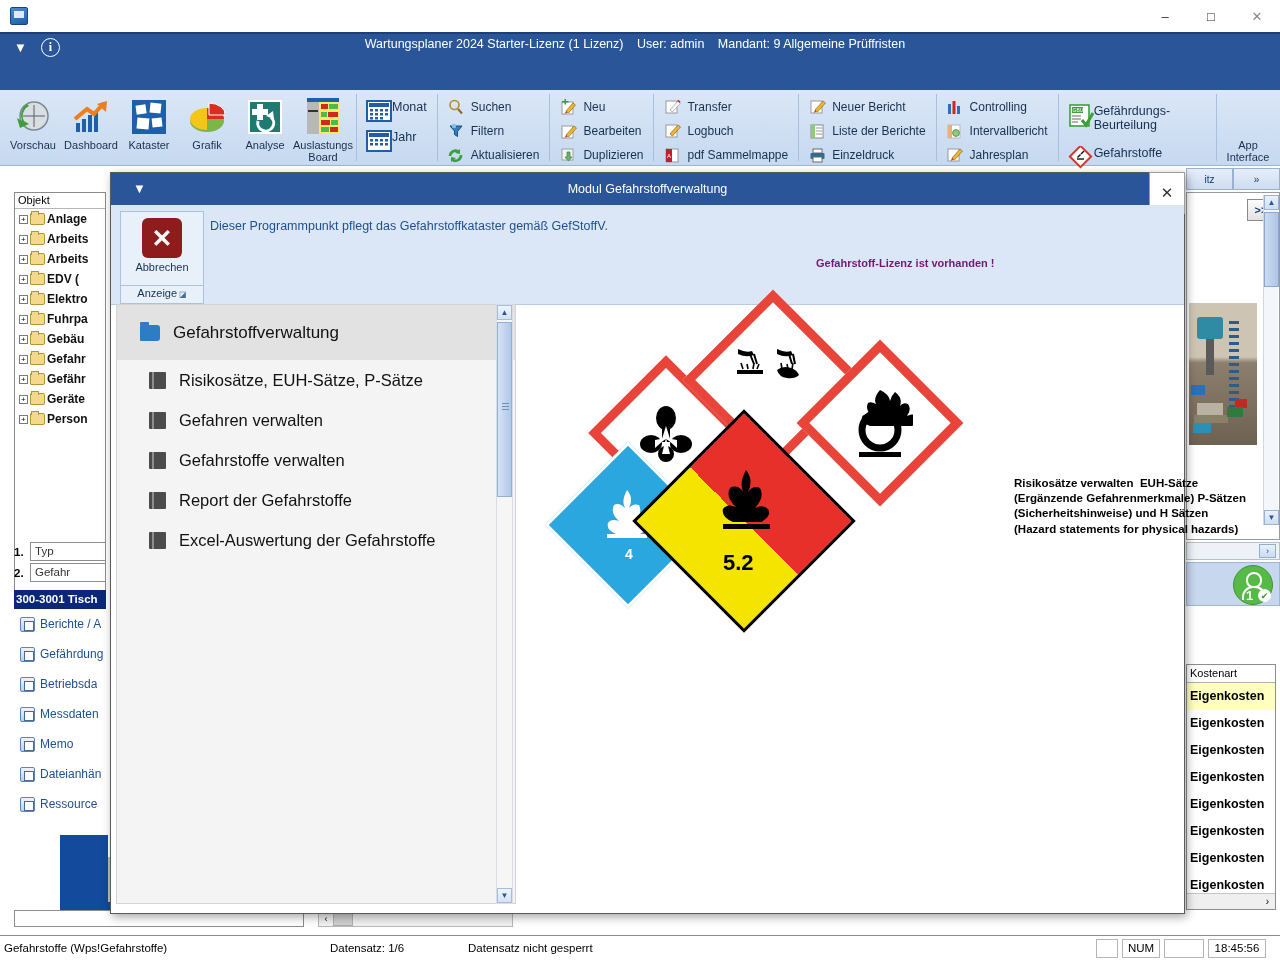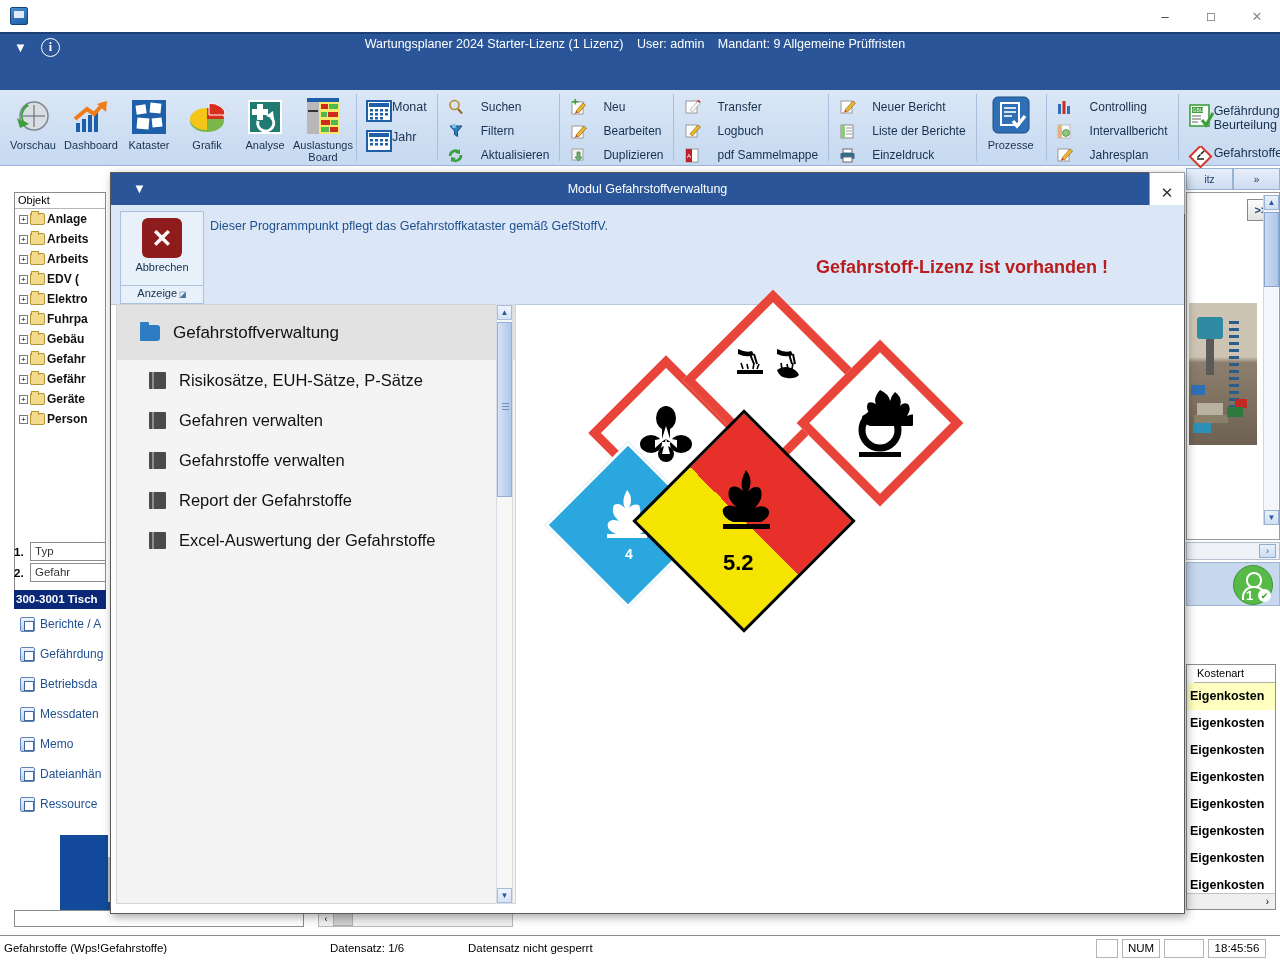--- a/index.html
+++ b/index.html
@@ -77,21 +77,21 @@
     content:""; position:absolute; left:0; top:4px; bottom:4px; width:1px; background:#a8c0dd;
   }
   .bigbtn {
     width:58px; display:flex; flex-direction:column; align-items:center;
     padding-top:4px;
   }
   .bigbtn .ico { width:44px; height:42px; display:flex; align-items:center; justify-content:center; }
   .bigbtn .lbl { font-size:11px; color:#16304f; text-align:center; line-height:1.12; margin-top:1px; }
 
   .smallcol { display:flex; flex-direction:column; justify-content:center; padding:5px 6px 0; gap:4px; }
-  .smallitem { display:flex; align-items:center; gap:16px; height:20px; }
+  .smallitem { display:flex; align-items:center; gap:6px; height:20px; }
   .smallitem .ico { width:18px; height:18px; display:flex; align-items:center; justify-content:center; }
   .smallitem .lbl { font-size:12px; color:#16304f; white-space:nowrap; }
 
   .medcol { display:flex; flex-direction:column; justify-content:center; gap:8px; padding:8px 6px 0; }
   .meditem { display:flex; }
   .meditem .lbl { font-size:12.5px; color:#16304f; }
 
   
   .bg-left-panel {
     position:absolute; left:14px; top:192px; width:92px; height:418px;
@@ -226,21 +226,21 @@
   }
   .gc-num { position:absolute; left:12px; bottom:1px; color:#fff; font-size:13px; font-weight:bold; }
   .gc-chk { position:absolute; right:1px; bottom:2px; width:13px; height:13px; border-radius:50%;
             background:#fff; color:#3f9634; font-size:9px; display:flex; align-items:center; justify-content:center; }
 
   .kostenart {
     position:absolute; left:1186px; top:664px; width:90px; height:246px;
     background:#ffffff; border:1px solid #8d8d8d;
   }
   .ka-hdr { height:18px; border-bottom:1px solid #b0b0b0; font-size:11px;
-            padding-left:3px; line-height:17px; color:#000;margin-left:7px; }
+            padding-left:3px; line-height:17px; color:#000; }
   .ka-row { height:27px; line-height:27px; font-size:12.5px; font-weight:bold;
             padding-left:3px; color:#000; }
   .ka-row.sel { background:#ffffc0; }
   .ka-foot { position:absolute; left:0; bottom:0; width:100%; height:16px;
              background:#efefef; border-top:1px solid #c4c4c4; text-align:right;
              font-size:10px; padding-right:6px; line-height:15px; }
 
   
   .dlg {
     position:absolute; left:110px; top:172px; width:1075px; height:742px;
@@ -273,22 +273,22 @@
     width:40px; height:40px; background:#8f1c1c; border-radius:6px;
     display:flex; align-items:center; justify-content:center;
     color:#fff; font-size:25px; font-weight:bold; line-height:1;
   }
   .cancel-lbl { font-size:11px; color:#16304f; margin-top:3px; }
   .cancel-foot { margin-top:auto; width:100%; border-top:1px solid #aac2de;
                  font-size:11px; color:#16304f; text-align:center; line-height:14px; height:18px; }
   .cancel-foot .dl { font-size:8px; margin-left:2px; color:#4a6e9c; }
   .dlg-info { flex:1; padding:14px 0 0 6px; position:relative; }
   .dlg-info-line1 { font-size:12.5px; color:#1f4f8f; }
-  .dlg-info-line2 { position:absolute; left:612px; top:52px; font-size:18px;
-                    font-weight:bold; color:#b91c1c; }
+  .dlg-info-line2 { position:absolute; left:612px; top:52px; font-size:11px;
+                    font-weight:bold; color:#701a75; }
 
   .dlg-body { position:absolute; left:0; top:133px; right:0; bottom:0; background:#ffffff; }
   .menu-pane {
     position:absolute; left:5px; top:-2px; width:400px; height:600px;
     background:#f4f4f4; border:1px solid #d4d4d4;
   }
   .menu-head {
     display:flex; align-items:center; gap:13px; height:55px; padding-left:23px;
     background:#e2e2e2;
   }
@@ -640,35 +640,20 @@
             <rect x="4" y="2" width="9" height="4" fill="#fff" stroke="#6a6a6a"></rect>
             <rect x="1.5" y="6" width="14" height="6" rx="1" fill="#2f6d8f"></rect>
             <rect x="4" y="10" width="9" height="5" fill="#fff" stroke="#6a6a6a"></rect>
           </svg>
         </span>
         <span class="lbl">Einzeldruck</span>
       </div>
     </div>
   </div>
 
-  <div class="rgroup">
-    <div class="bigbtn" style="width:62px">
-      <div class="ico">
-        <svg width="44" height="44" viewBox="0 0 44 44">
-          <rect x="4" y="2" width="36" height="36" rx="5" fill="#2f6fb5" stroke="#1b4c85"></rect>
-          <rect x="12" y="8" width="18" height="22" fill="none" stroke="#fff" stroke-width="2"></rect>
-          <line x1="15" y1="13" x2="27" y2="13" stroke="#fff" stroke-width="1.6"></line>
-          <line x1="15" y1="17" x2="27" y2="17" stroke="#fff" stroke-width="1.6"></line>
-          <line x1="15" y1="21" x2="23" y2="21" stroke="#fff" stroke-width="1.6"></line>
-          <path d="M24 26 l4 5 l8 -10" stroke="#fff" stroke-width="3.5" fill="none"></path>
-        </svg>
-      </div>
-      <div class="lbl">Prozesse</div>
-    </div>
-  </div>
 
   <div class="rgroup">
     <div class="smallcol">
       <div class="smallitem">
         <span class="ico">
           <svg width="17" height="17" viewBox="0 0 17 17">
             <rect x="2" y="5" width="3" height="10" fill="#2f6fb5"></rect>
             <rect x="6.5" y="2" width="3" height="13" fill="#c92a22"></rect>
             <rect x="11" y="7" width="3" height="8" fill="#2f6fb5"></rect>
           </svg>
@@ -1017,20 +1002,24 @@
 
       <div class="adr-ox" style="left:106px; top:136px;">
         <div class="frame"></div>
         <svg style="position:absolute; left:50px; top:26px;" width="62" height="66" viewBox="0 0 62 66">
           <path d="M31 2 q-7 13 -3 21 q-7 -7 -13 -3 q-5 9 6 19 q-9 -4 -13 2 q-2 8 10 13 l28 0 q11 -6 7 -13 q-6 -5 -13 -1 q10 -11 5 -20 q-7 -3 -12 4 q6 -12 -2 -22 z" fill="#000"></path>
           <rect x="8" y="56" width="47" height="5" fill="#000"></rect>
         </svg>
         <div style="position:absolute; left:58px; top:108px; color:#000; font-size:22px; font-weight:bold;">5.2</div>
       </div>
 
+      <div class="hz-text">Risikosätze verwalten  EUH-Sätze
+(Ergänzende Gefahrenmerkmale) P-Sätzen
+(Sicherheitshinweise) und H Sätzen
+(Hazard statements for physical hazards)</div>
     </div>
   </div>
 </div>
 
 <div style="position:absolute; left:0; top:935px; width:1280px; height:25px; background:#ffffff; border-top:1px solid #8d8d8d; display:flex; align-items:center;">
   <div style="width:330px; padding-left:4px; font-size:11.5px; color:#000;">Gefahrstoffe (Wps!Gefahrstoffe)</div>
   <div style="width:130px; font-size:11.5px; color:#000;">Datensatz: 1/6</div>
   <div style="flex:1; font-size:11.5px; color:#000;padding-left:8px;">Datensatz nicht gesperrt</div>
   <div style="width:22px; height:19px; border:1px solid #b5b5b5; margin-right:4px;"></div>
   <div style="width:38px; height:19px; border:1px solid #b5b5b5; font-size:11.5px; text-align:center; line-height:17px; margin-right:4px;">NUM</div>

